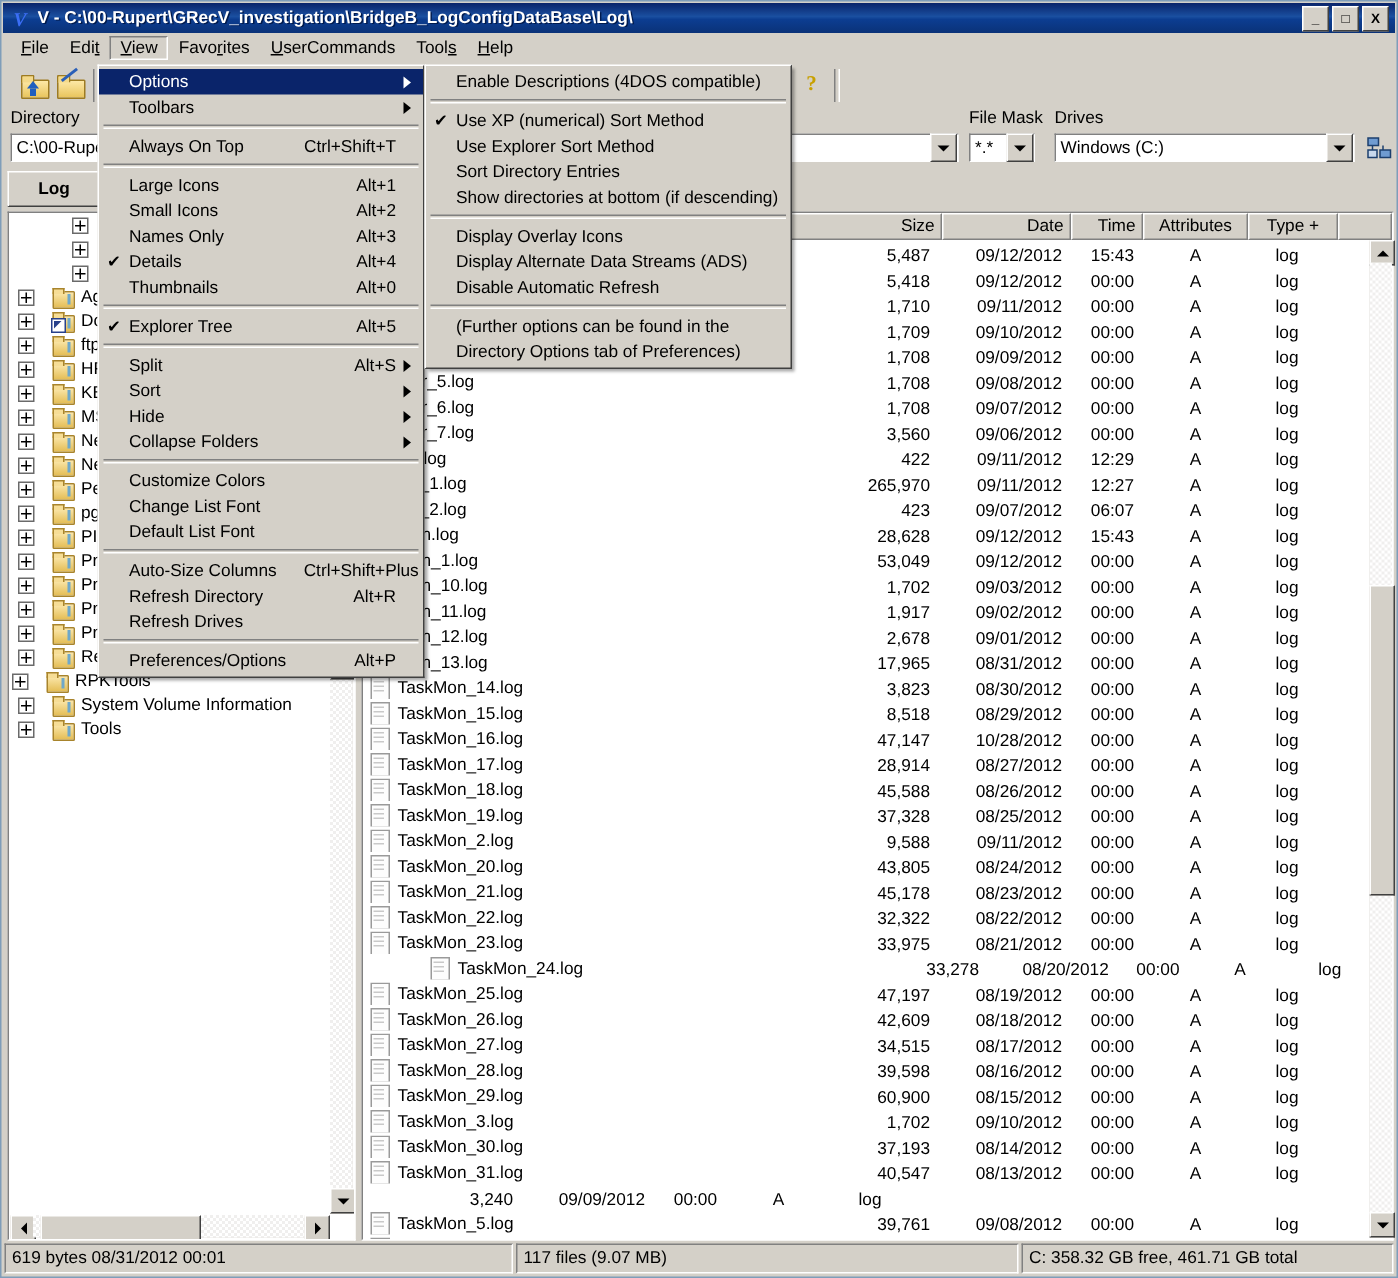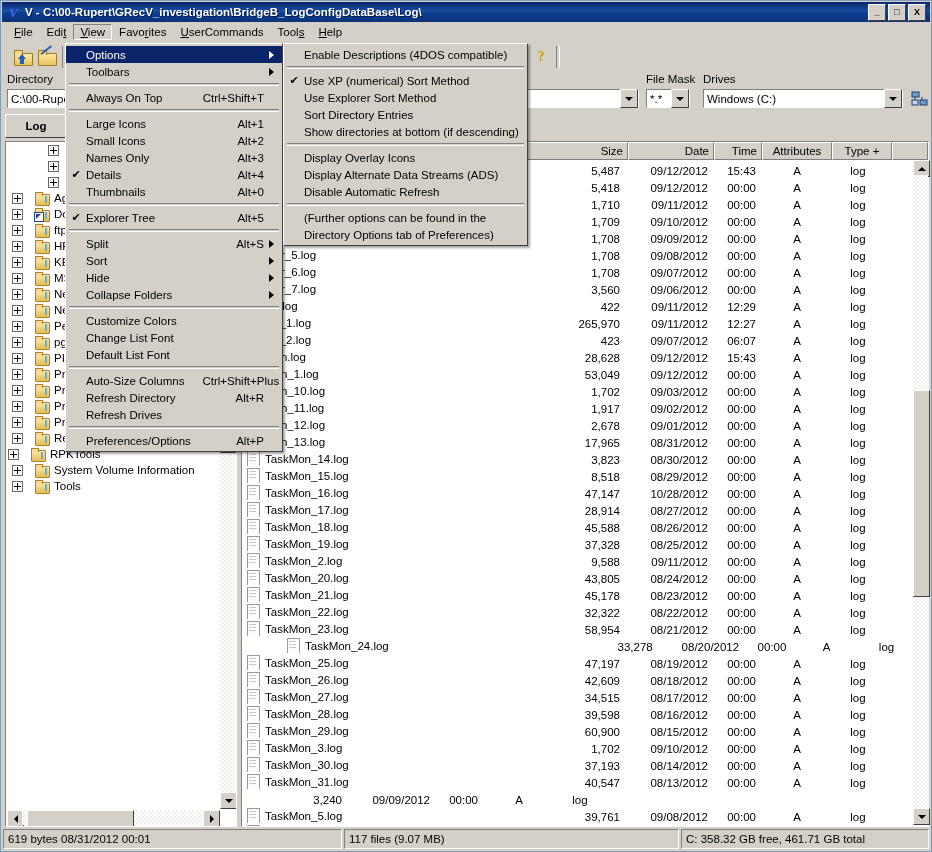--- a/index.html
+++ b/index.html
@@ -864,21 +864,21 @@
         <div class="frow">
           <span class="c-name" style="display: flex; align-items: center;">
             <span class="fico">
               <span class="pg"></span>
               <span class="ln" style="top:3px"></span>
               <span class="ln" style="top:6px"></span>
               <span class="ln" style="top:9px"></span>
             </span>
             <span>TaskMon_23.log</span>
           </span>
-          <span class="c-size">58,954</span>
+          <span class="c-size">33,975</span>
           <span class="c-date">08/21/2012</span>
           <span class="c-time">00:00</span>
           <span class="c-attr">A</span>
           <span class="c-type">log</span>
         </div>
         <div class="frow">
           <span class="c-name" style="display: flex; align-items: center; margin-left: 40px;">
             <span class="fico">
               <span class="pg"></span>
               <span class="ln" style="top:3px"></span>

